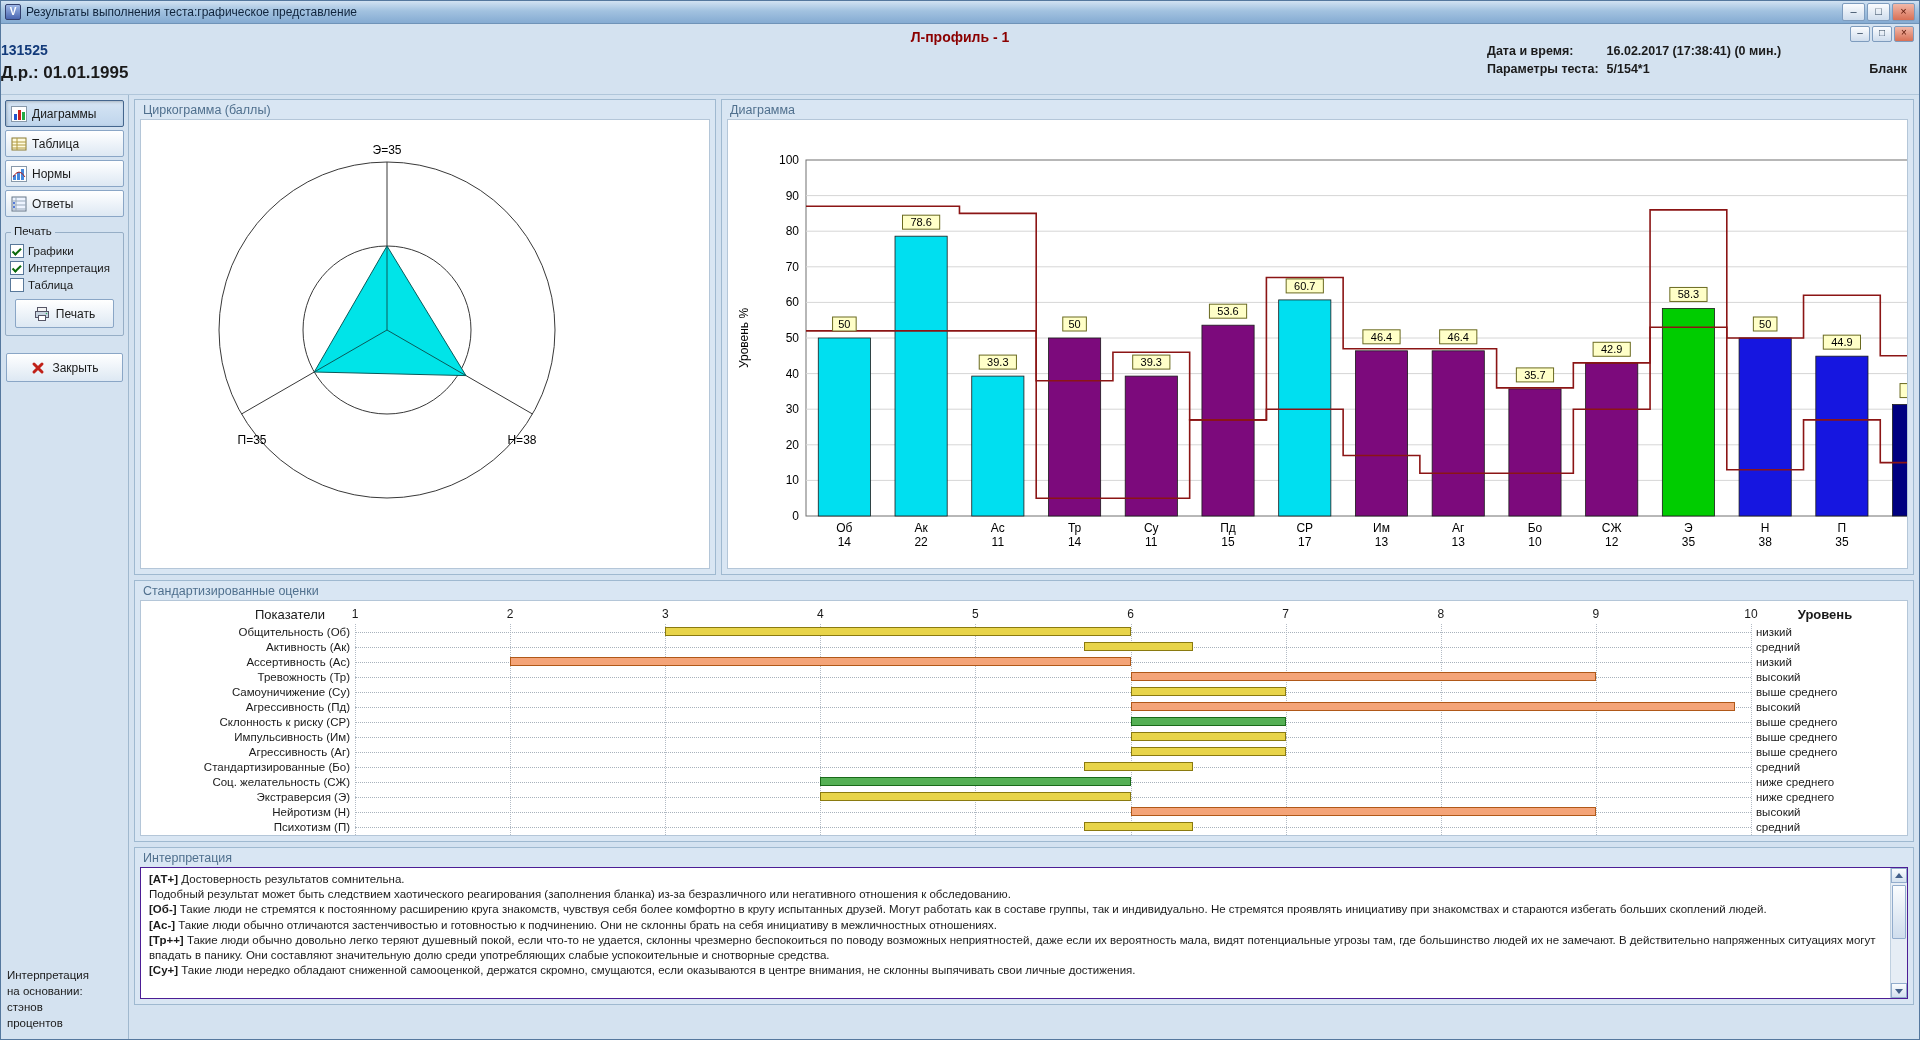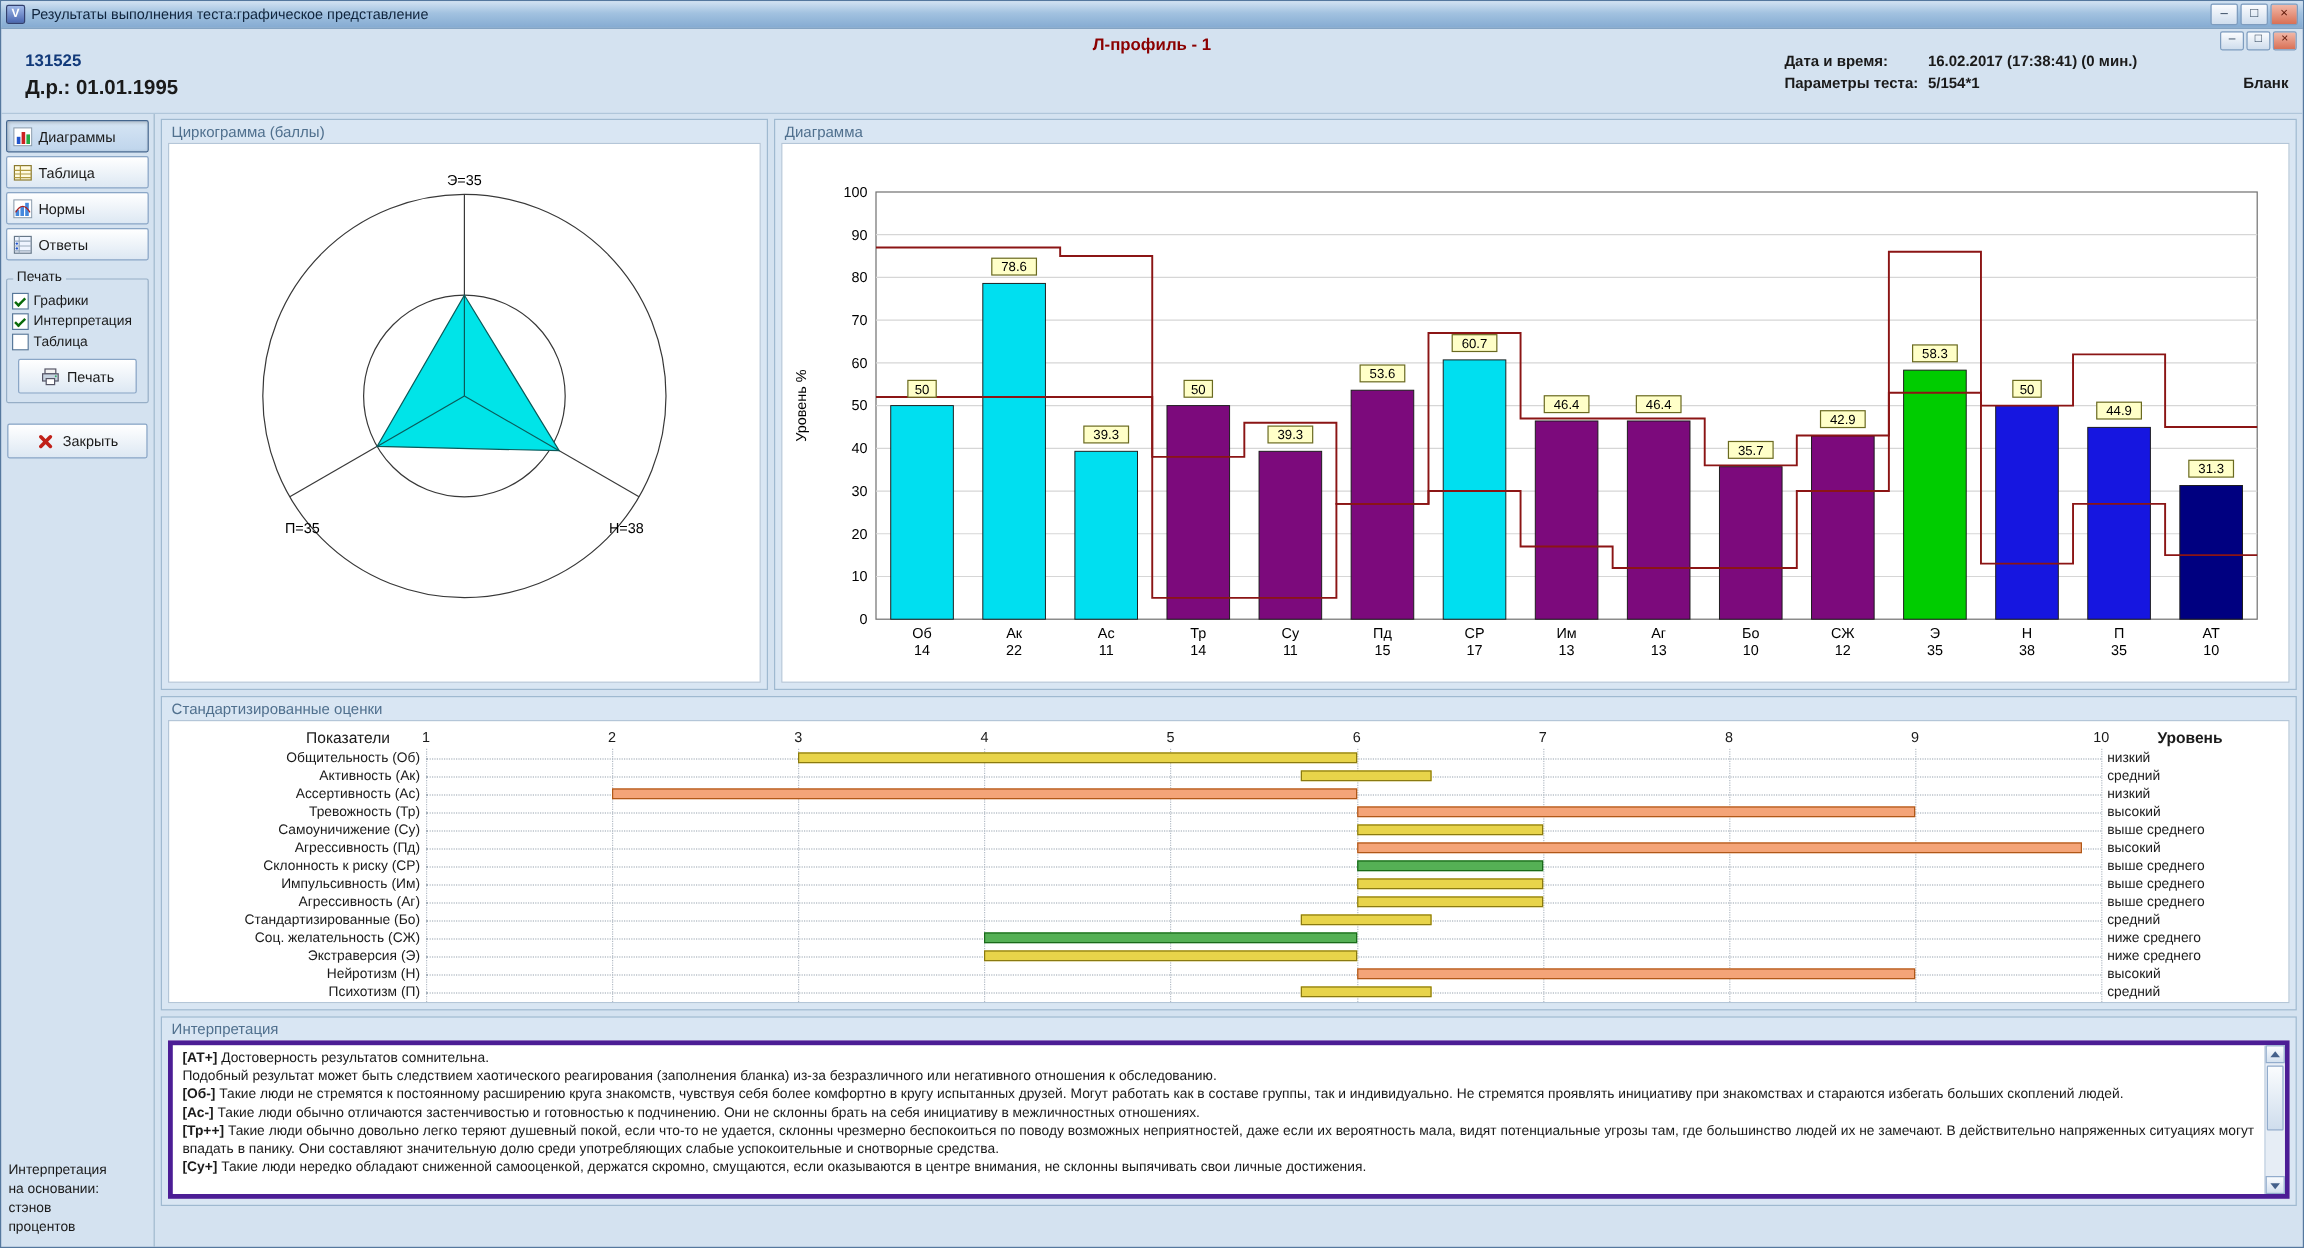--- a/index.html
+++ b/index.html
@@ -6,21 +6,21 @@
   body{width:1920px;height:1040px;overflow:hidden;font-family:"Liberation Sans",sans-serif;font-size:12px;color:#1a1a1a;background:#b8cce0;}
   .window{width:1920px;height:1040px;box-sizing:border-box;border:1px solid #55789e;display:flex;flex-direction:column;background:#d4e2f0;}
   .titlebar{height:22px;background:linear-gradient(#d2e2f2,#a2c2e0 45%,#85abd2);display:flex;align-items:center;padding:0 4px;gap:5px;border-bottom:1px solid #6f93b8;flex:0 0 auto;}
   .title-icon{width:14px;height:14px;background:linear-gradient(#9fb8e8,#4a66b0);border:1px solid #33406e;color:#fff;font-size:10px;font-weight:bold;text-align:center;line-height:13px;border-radius:2px;}
   .title-text{font-size:12px;color:#10243c;}
   .win-buttons{margin-left:auto;display:flex;gap:2px;}
   .win-btn{width:21px;height:16px;background:linear-gradient(#fbfcfe,#cfdded);border:1px solid #7e9cbe;font-size:11px;line-height:14px;text-align:center;border-radius:2px;color:#243a52;cursor:default;}
   .win-btn.close{background:linear-gradient(#f2b8a8,#d87055);color:#5a1405;}
   .header{height:70px;position:relative;border-bottom:1px solid #b0c6da;flex:0 0 auto;}
   .profile-title{position:absolute;top:5px;left:0;width:100%;text-align:center;color:#8b0000;font-weight:bold;font-size:14px;}
-  .patient-block{position:absolute;left:20px;top:18px;}
+  .patient-block{position:absolute;left:0;top:18px;}
   .patient-id{color:#123a7a;font-weight:bold;font-size:14px;}
   .patient-dob{font-weight:bold;margin-top:5px;font-size:17px;}
   .test-info{position:absolute;right:12px;top:20px;font-weight:bold;font-size:12.5px;display:grid;grid-template-columns:auto auto 1fr;column-gap:8px;row-gap:4px;width:420px;}
   .blank-label{grid-column:3;justify-self:end;}
   .mdi-buttons{position:absolute;top:2px;right:5px;display:flex;gap:2px;}
   .mdi-buttons .win-btn{width:18px;height:14px;line-height:12px;font-size:10px;}
   .body-row{flex:1;display:flex;min-height:0;}
   .sidebar{width:128px;flex:0 0 auto;border-right:1px solid #a0b8ce;padding:5px 4px 8px;display:flex;flex-direction:column;gap:3px;box-sizing:border-box;}
   .nav-btn{height:25px;display:flex;align-items:center;gap:5px;padding:0 5px;background:linear-gradient(#ffffff,#dde8f3);border:1px solid #8aa6c6;border-radius:2px;font-size:12px;cursor:default;}
   .nav-btn.active{background:linear-gradient(#d6e5f4,#bfd5ec);border:1px solid #44668e;box-shadow:inset 1px 1px 3px rgba(0,0,0,.22);}
@@ -32,42 +32,42 @@
   .cb-check{width:7px;height:3px;border-left:2px solid #0a6a0a;border-bottom:2px solid #0a6a0a;transform:rotate(-45deg) translate(0,-1px);}
   .side-btn{display:flex;align-items:center;justify-content:center;gap:6px;height:27px;background:linear-gradient(#ffffff,#dde8f3);border:1px solid #8aa6c6;border-radius:2px;font-size:12px;cursor:default;}
   .print-btn{margin:7px 6px 2px;}
   .close-btn{margin:14px 1px 0;}
   .sidebar-note{margin-top:auto;font-size:11.5px;line-height:1.4;padding-left:2px;}
   .main{flex:1;display:flex;flex-direction:column;padding:4px 5px;gap:5px;min-width:0;box-sizing:border-box;}
   .charts-row{display:flex;gap:5px;height:476px;flex:0 0 auto;}
   .panel{position:relative;border:1px solid #9fb9d0;background:#d9e6f3;padding:19px 5px 5px;box-sizing:border-box;}
   .panel-caption{position:absolute;top:3px;left:8px;font-size:12.5px;color:#50708e;}
   .chart-area{width:100%;height:100%;background:#fff;border:1px solid #b4c6d8;box-sizing:border-box;overflow:hidden;display:block;}
-  .circ-panel{width:506px;flex:0 0 auto;}
+  .circ-panel{width:582px;flex:0 0 auto;}
   .diag-panel{flex:1;min-width:0;}
   svg{display:block;}
   svg text{font-family:"Liberation Sans",sans-serif;}
   .std-panel{height:262px;flex:0 0 auto;}
   .std-inner{background:#fff;border:1px solid #b4c6d8;height:100%;box-sizing:border-box;padding:3px 8px;position:relative;overflow:hidden;}
   .std-head{display:flex;height:20px;align-items:center;}
   .std-head-label{width:206px;text-align:right;font-weight:normal;font-size:13px;padding-right:30px;box-sizing:border-box;}
   .std-ticks{flex:1;position:relative;height:100%;}
   .std-tick{position:absolute;transform:translateX(-50%);top:3px;font-size:12px;}
   .std-head-level{width:148px;text-align:center;font-weight:bold;font-size:13px;}
   .std-body{position:relative;}
   .std-vlines{position:absolute;left:206px;right:148px;top:0;bottom:0;}
   .std-vline{position:absolute;top:0;bottom:0;border-left:1px dotted #b4bcc6;}
   .std-row{display:flex;height:15px;align-items:center;position:relative;}
   .std-label{width:206px;text-align:right;padding-right:5px;box-sizing:border-box;font-size:11.5px;white-space:nowrap;}
   .std-track{flex:1;position:relative;height:100%;}
   .std-track::before{content:'';position:absolute;left:0;right:0;top:50%;border-top:1px dotted #a8b2bc;}
   .std-bar{position:absolute;top:2.5px;height:9px;box-sizing:border-box;border:1px solid #555;}
   .std-level{width:148px;font-size:11.5px;padding-left:5px;box-sizing:border-box;white-space:nowrap;}
   .interp-panel{height:158px;flex:0 0 auto;}
-  .interp-box{background:#fff;border:4px solid #4c1d95;height:100%;box-sizing:border-box;display:flex;}
+  .interp-box{background:#fff;border:1px solid #4c1d95;height:100%;box-sizing:border-box;display:flex;}
   .interp-content{flex:1;padding:4px 8px;font-size:11.5px;line-height:1.32;overflow:hidden;}
   .interp-line b{font-weight:bold;}
   .fake-scrollbar{width:16px;border-left:1px solid #c0d0e0;background:#e6edf5;display:flex;flex-direction:column;flex:0 0 auto;}
   .sb-btn{height:15px;background:linear-gradient(#fafcfe,#d4e1ef);border:1px solid #92accc;position:relative;box-sizing:border-box;}
   .sb-up::after{content:'';position:absolute;left:3px;top:4px;border:4px solid transparent;border-bottom:5px solid #44608a;border-top:none;}
   .sb-down::after{content:'';position:absolute;left:3px;top:5px;border:4px solid transparent;border-top:5px solid #44608a;border-bottom:none;}
   .sb-track{flex:1;position:relative;}
   .sb-thumb{position:absolute;top:2px;left:1px;right:1px;height:52px;background:linear-gradient(#fafcfe,#cfdded);border:1px solid #92accc;border-radius:1px;}
 </style>
 </head>

